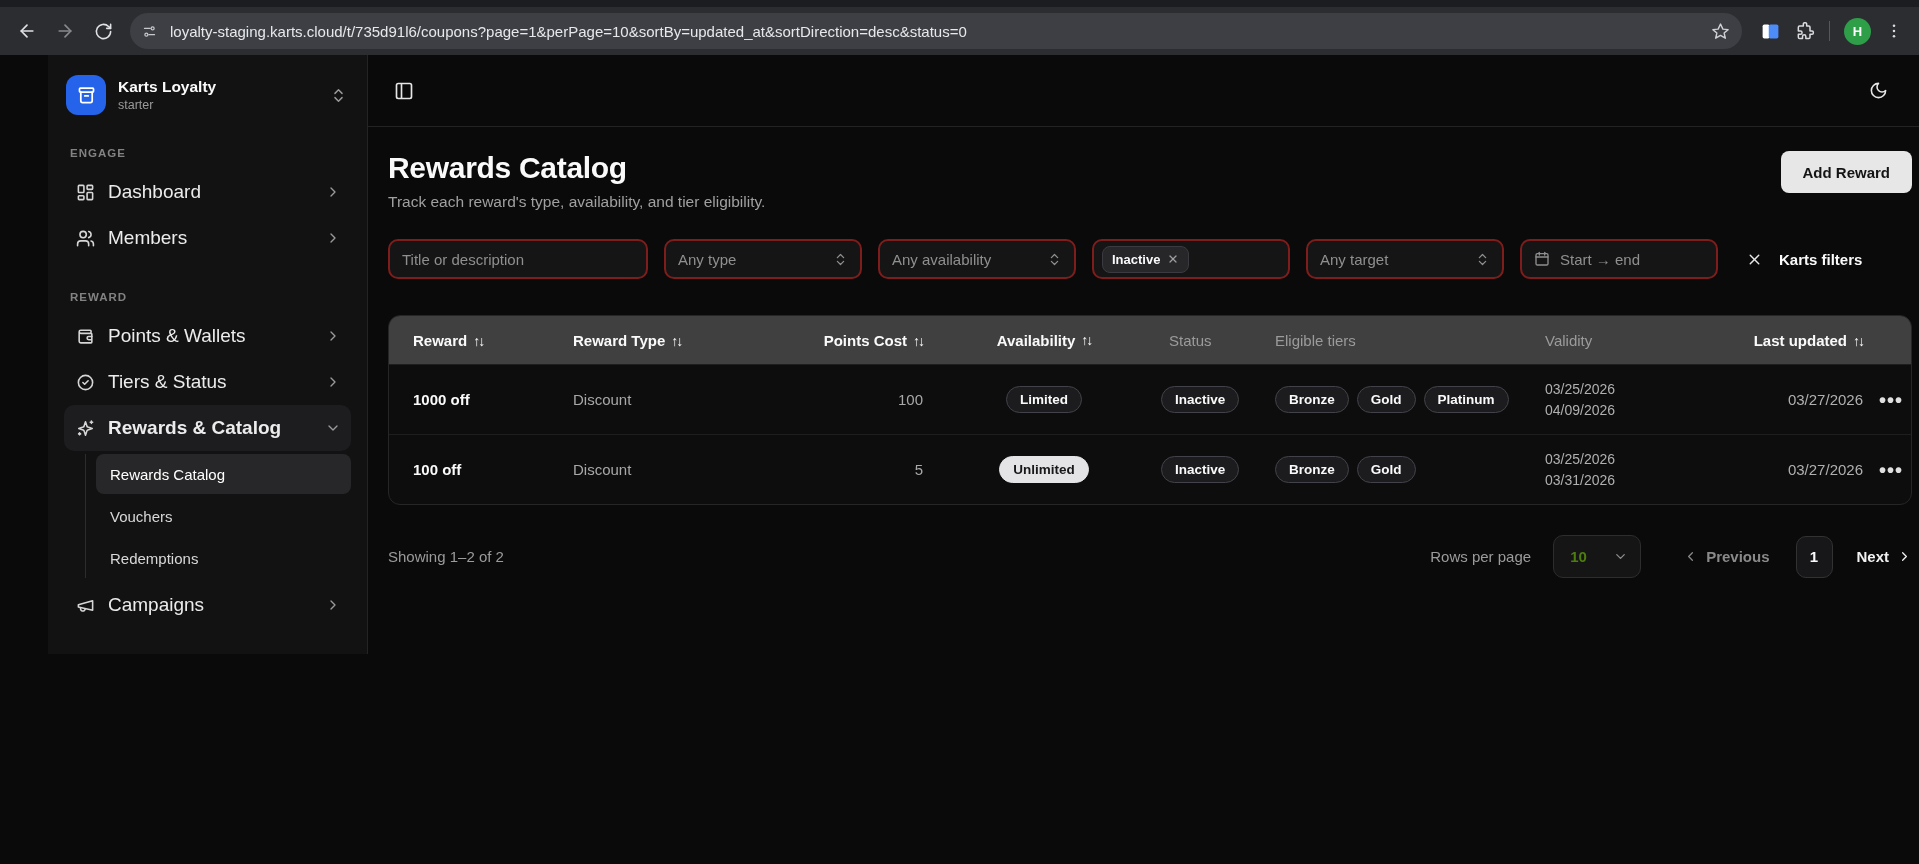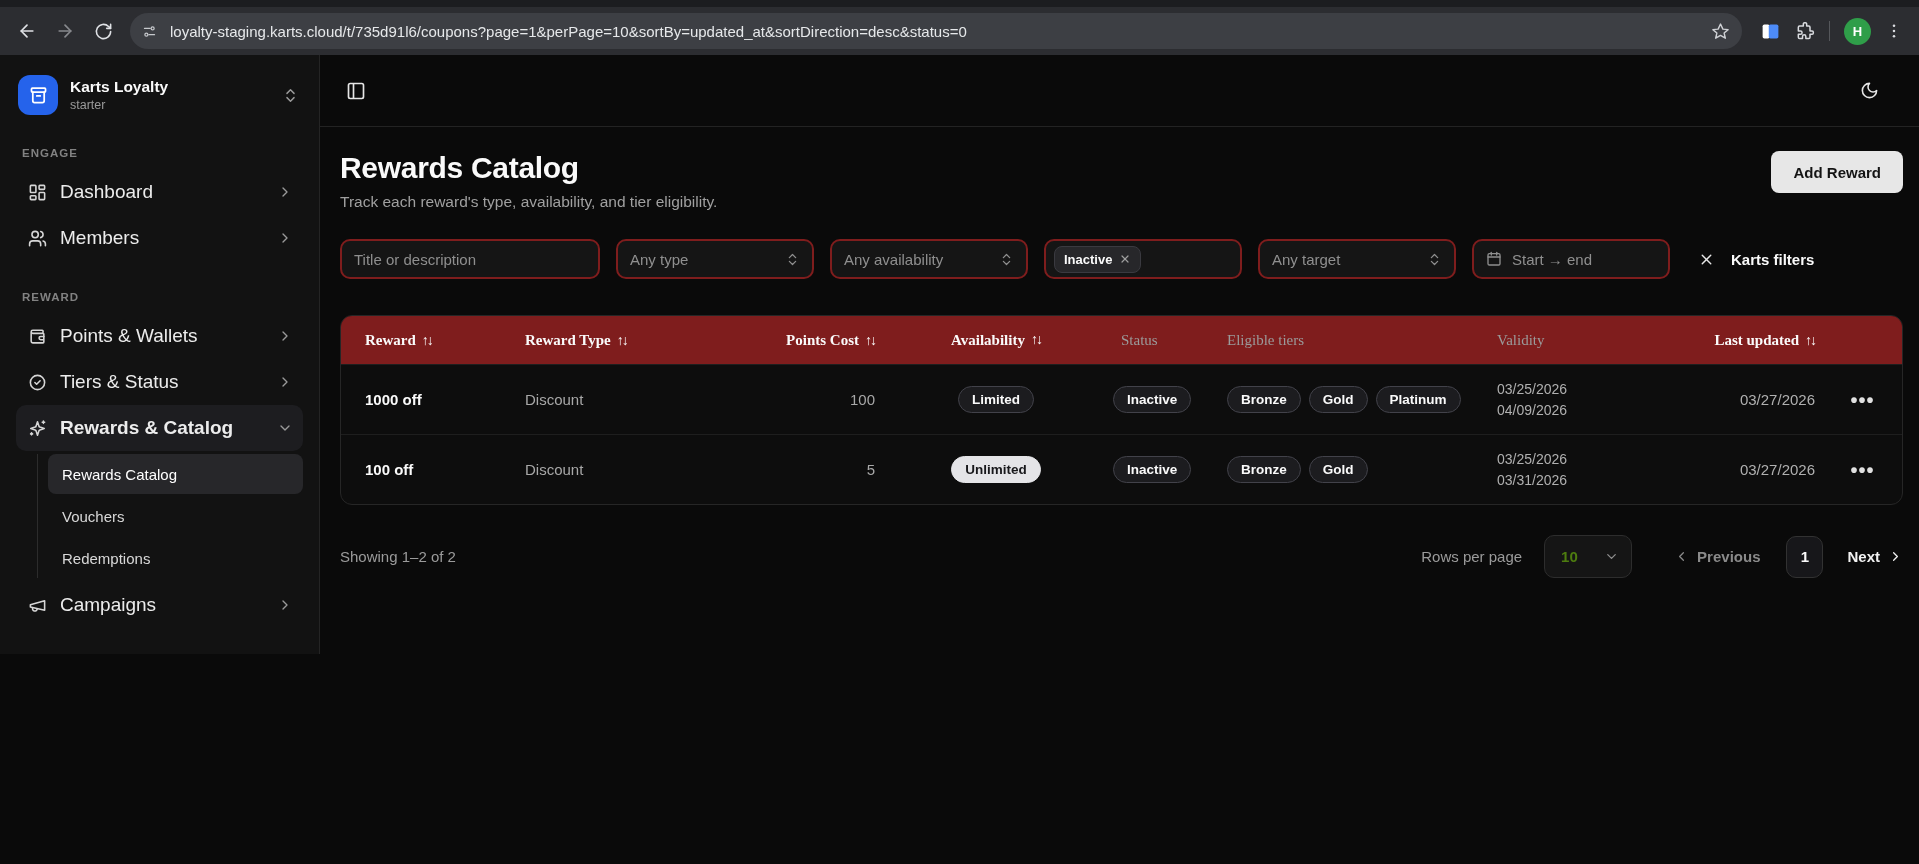--- a/index.html
+++ b/index.html
@@ -16,21 +16,21 @@
     display:flex; align-items:center; padding:0 12px 0 6px; gap:8px; }
   .tune-btn { width:26px; height:26px; border-radius:50%; display:flex; align-items:center; justify-content:center; color:#c7c9cd; }
   .url-text { color:#e6e8ea; font-size:15px; flex:1; white-space:nowrap; overflow:hidden; }
   .star-btn { color:#cfd1d5; }
   .toolbar-icons { display:flex; align-items:center; gap:14px; padding:0 6px; }
   .tb-sep { width:1px; height:20px; background:#55575b; }
   .avatar { width:27px; height:27px; border-radius:50%; background:#2f9e49; color:#fff;
     font-size:13px; font-weight:700; display:flex; align-items:center; justify-content:center; }
 
   
-  .app { display:flex; height:599px; }
+  .app { display:flex; height:599px;padding-left:48px; }
   .sidebar { width:320px; background:#121212; border-right:1px solid #242424; padding:18px 16px; flex-shrink:0; }
   .main { flex:1; background:#0a0a0a; display:flex; flex-direction:column; }
 
   
   .org { display:flex; align-items:center; gap:12px; padding:2px 4px 2px 2px; }
   .org-logo { width:40px; height:40px; border-radius:12px; background:#2563eb; display:flex; align-items:center; justify-content:center; color:#fff; flex-shrink:0; }
   .org-names { flex:1; min-width:0; }
   .org-name { color:#fafafa; font-size:15.5px; font-weight:700; }
   .org-plan { color:#9a9a9a; font-size:12.5px; margin-top:2px; }
   .org-chevrons { color:#9a9a9a; }
@@ -74,21 +74,21 @@
   .chip .chip-x { color:#9f9f9f; display:flex; cursor:pointer; }
   .f-date { width:198px; gap:10px; cursor:pointer; }
   .clear-wrap { display:flex; align-items:center; gap:16px; margin-left:12px; cursor:pointer; }
   .clear-x { color:#e8e8e8; display:flex; }
   .clear-label { color:#fafafa; font-size:15px; font-weight:700; }
 
   
   .table { margin-top:36px; border:1px solid #262626; border-radius:12px; overflow:hidden; background:#0d0d0d; }
   .t-row { display:grid; grid-template-columns:160px 210px 180px 210px 110px 260px 140px 220px 1fr;
     align-items:center; }
-  .t-head { background:#7f1d1d; height:48px;font-family:Liberation Serif, serif; }
+  .t-head { background:#404040; height:48px; }
   .t-head .th { color:#fafafa; font-size:15px; font-weight:700; }
   .t-head .th.muted { color:#9b9b9b; font-weight:400; }
   .sort { font-size:14px; font-weight:400; letter-spacing:-2px; margin-left:6px; }
   .cell { padding-left:24px; }
   .cell.right { padding-left:0; padding-right:16px; text-align:right; }
   .cell.center { padding-left:0; display:flex; justify-content:center; }
   .cell.tiers { padding-left:16px; display:flex; gap:8px; }
   .t-body .t-row { height:70px; border-top:1px solid #1e1e1e; }
   .rname { color:#fafafa; font-size:15px; font-weight:700; }
   .rmut { color:#a8a8a8; font-size:15px; }

